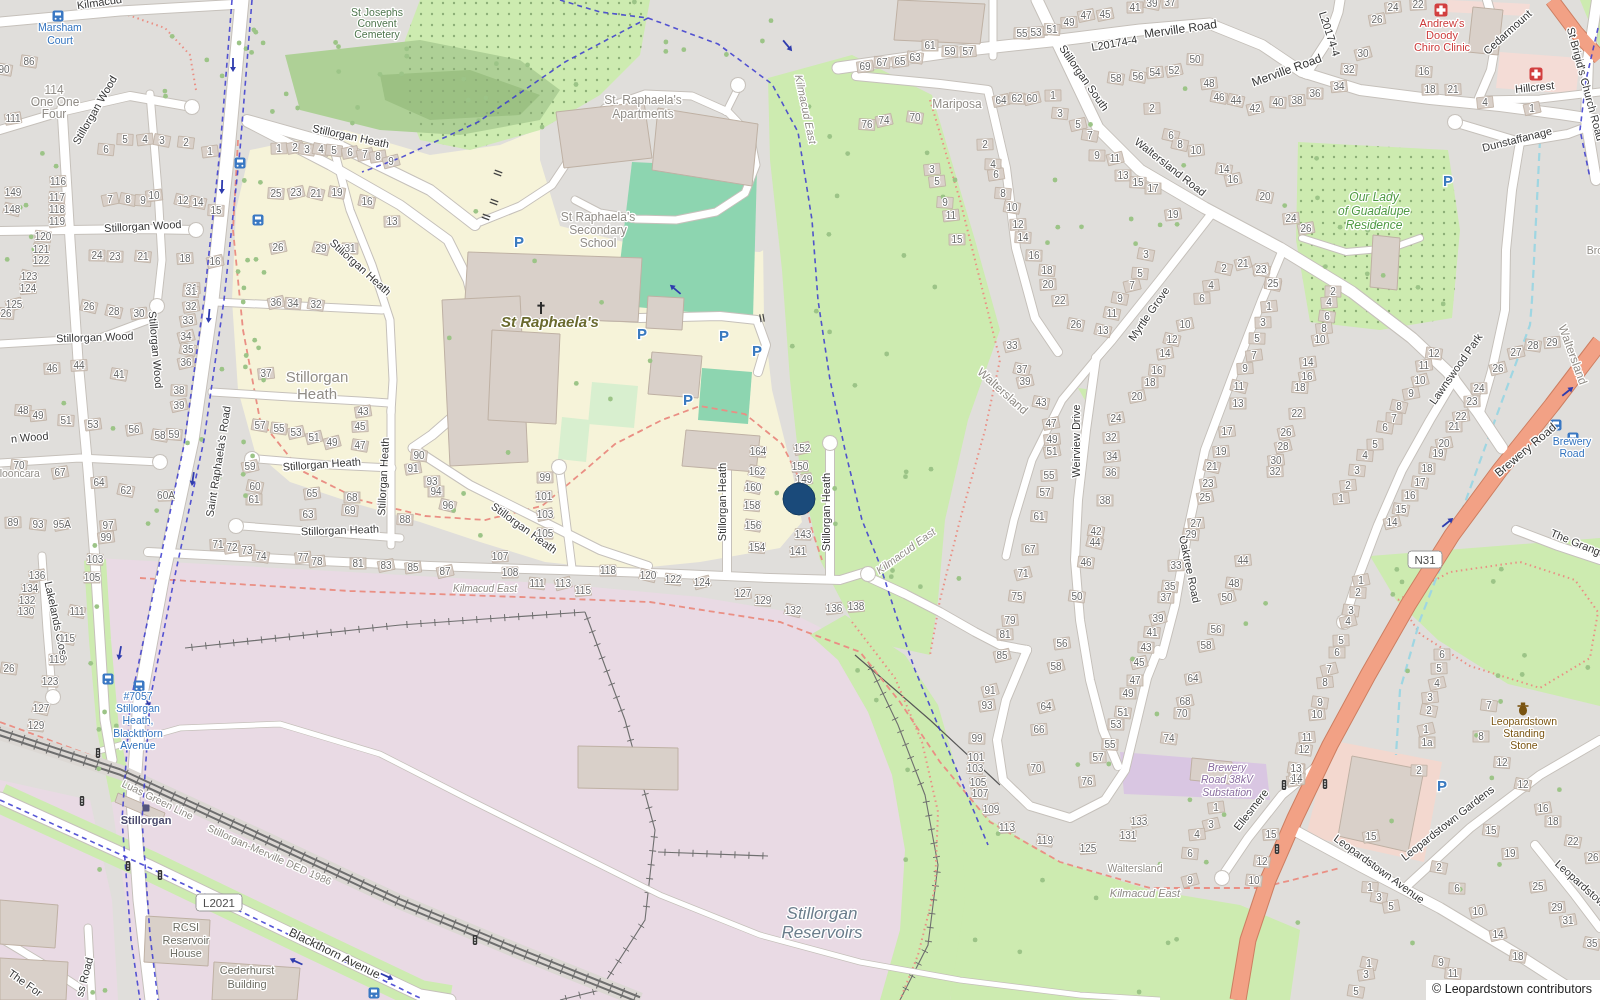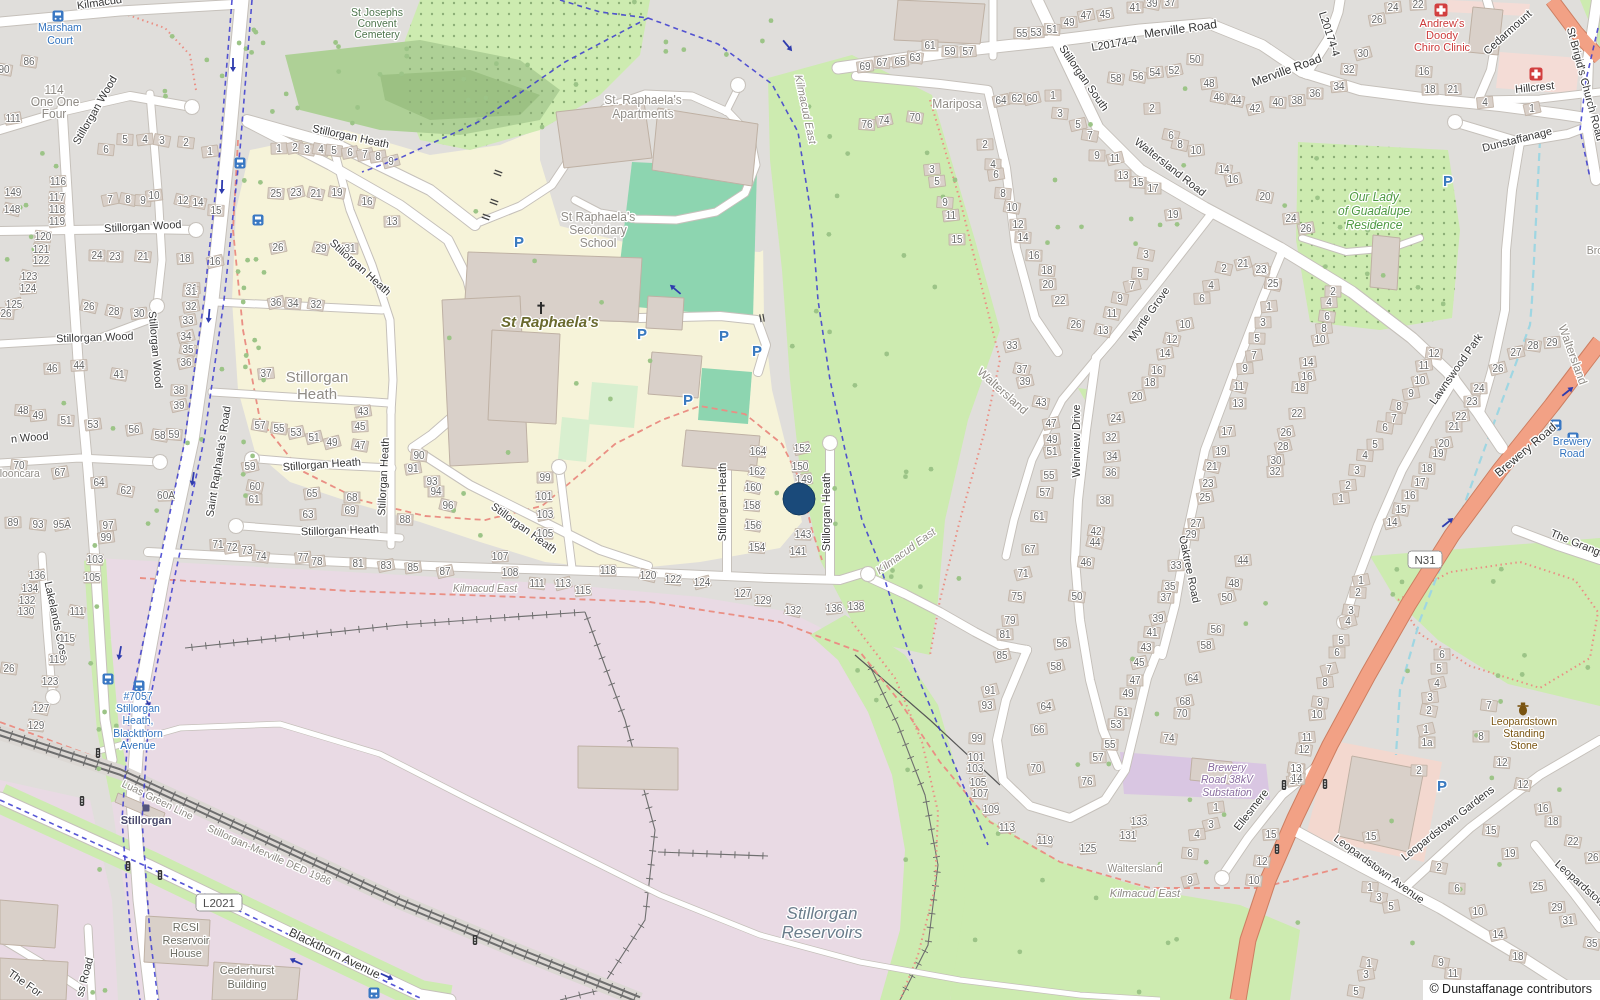--- a/index.html
+++ b/index.html
@@ -1726,14 +1726,14 @@
         <text x="1271" y="837.5" text-anchor="middle" font-size="10" fill="#6a6a6a" stroke="#ffffff" stroke-width="2.2" paint-order="stroke" stroke-linejoin="round">15</text>
         <text x="1262" y="864.5" text-anchor="middle" font-size="10" fill="#6a6a6a" stroke="#ffffff" stroke-width="2.2" paint-order="stroke" stroke-linejoin="round">12</text>
         <text x="1254" y="883.5" text-anchor="middle" font-size="10" fill="#6a6a6a" stroke="#ffffff" stroke-width="2.2" paint-order="stroke" stroke-linejoin="round">10</text>
         <text x="1296" y="771.5" text-anchor="middle" font-size="10" fill="#6a6a6a" stroke="#ffffff" stroke-width="2.2" paint-order="stroke" stroke-linejoin="round">13</text>
         <text x="1297" y="781.5" text-anchor="middle" font-size="10" fill="#6a6a6a" stroke="#ffffff" stroke-width="2.2" paint-order="stroke" stroke-linejoin="round">14</text>
       </g>
       <g>
         <circle cx="799" cy="499" r="16" fill="#1a4a7a" stroke="#12395f" stroke-width="1"></circle>
       </g>
     </svg>
-  <div id="attribution">© Dunstaffanage contributors</div>
+  <div id="attribution">© Leopardstown contributors</div>
 </div>
 
 </body></html>

